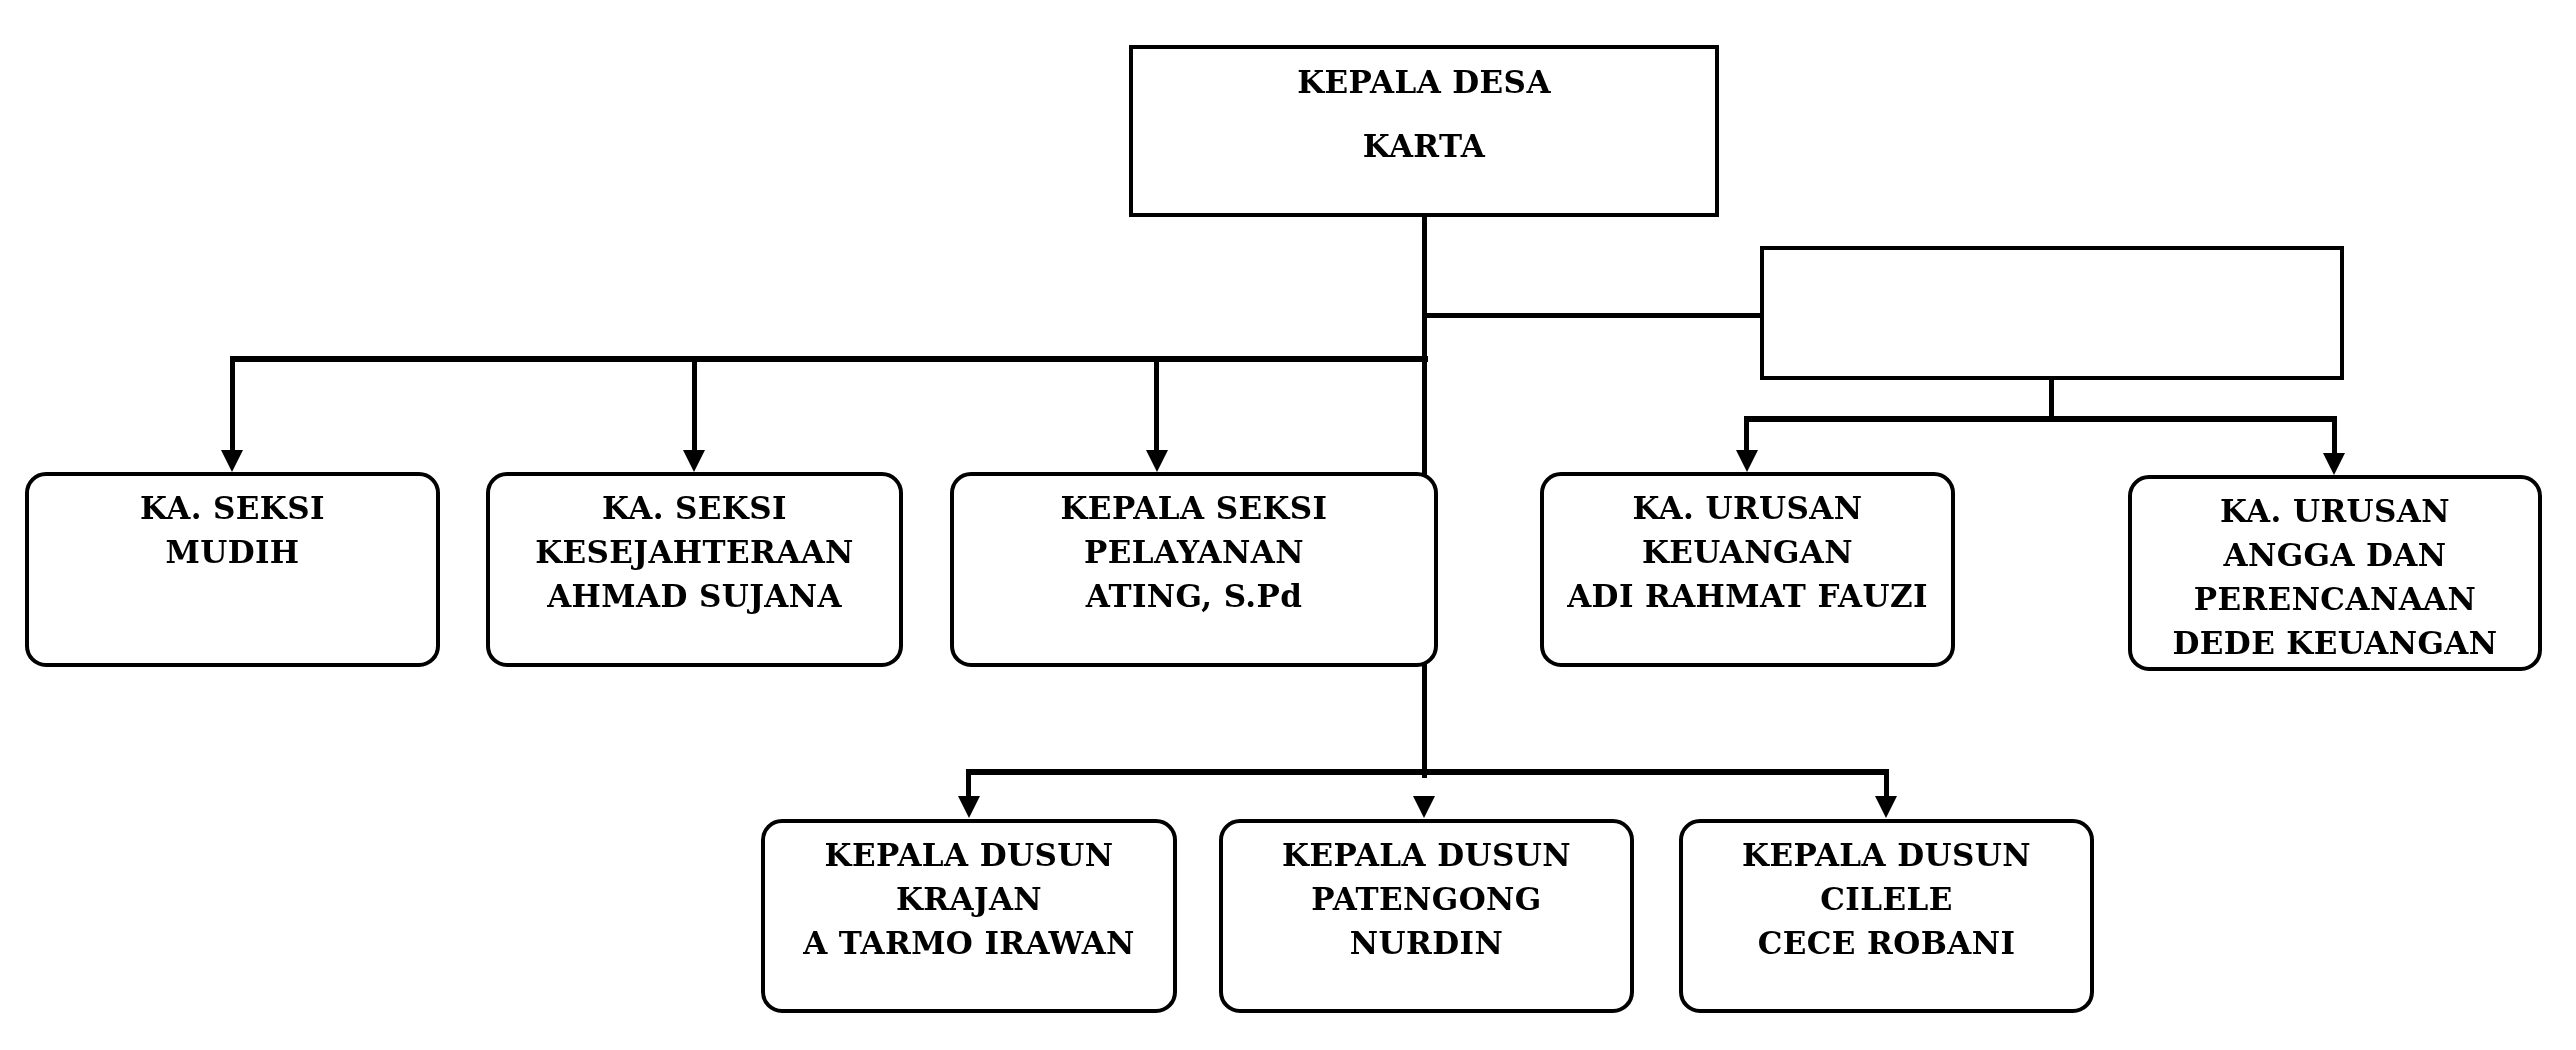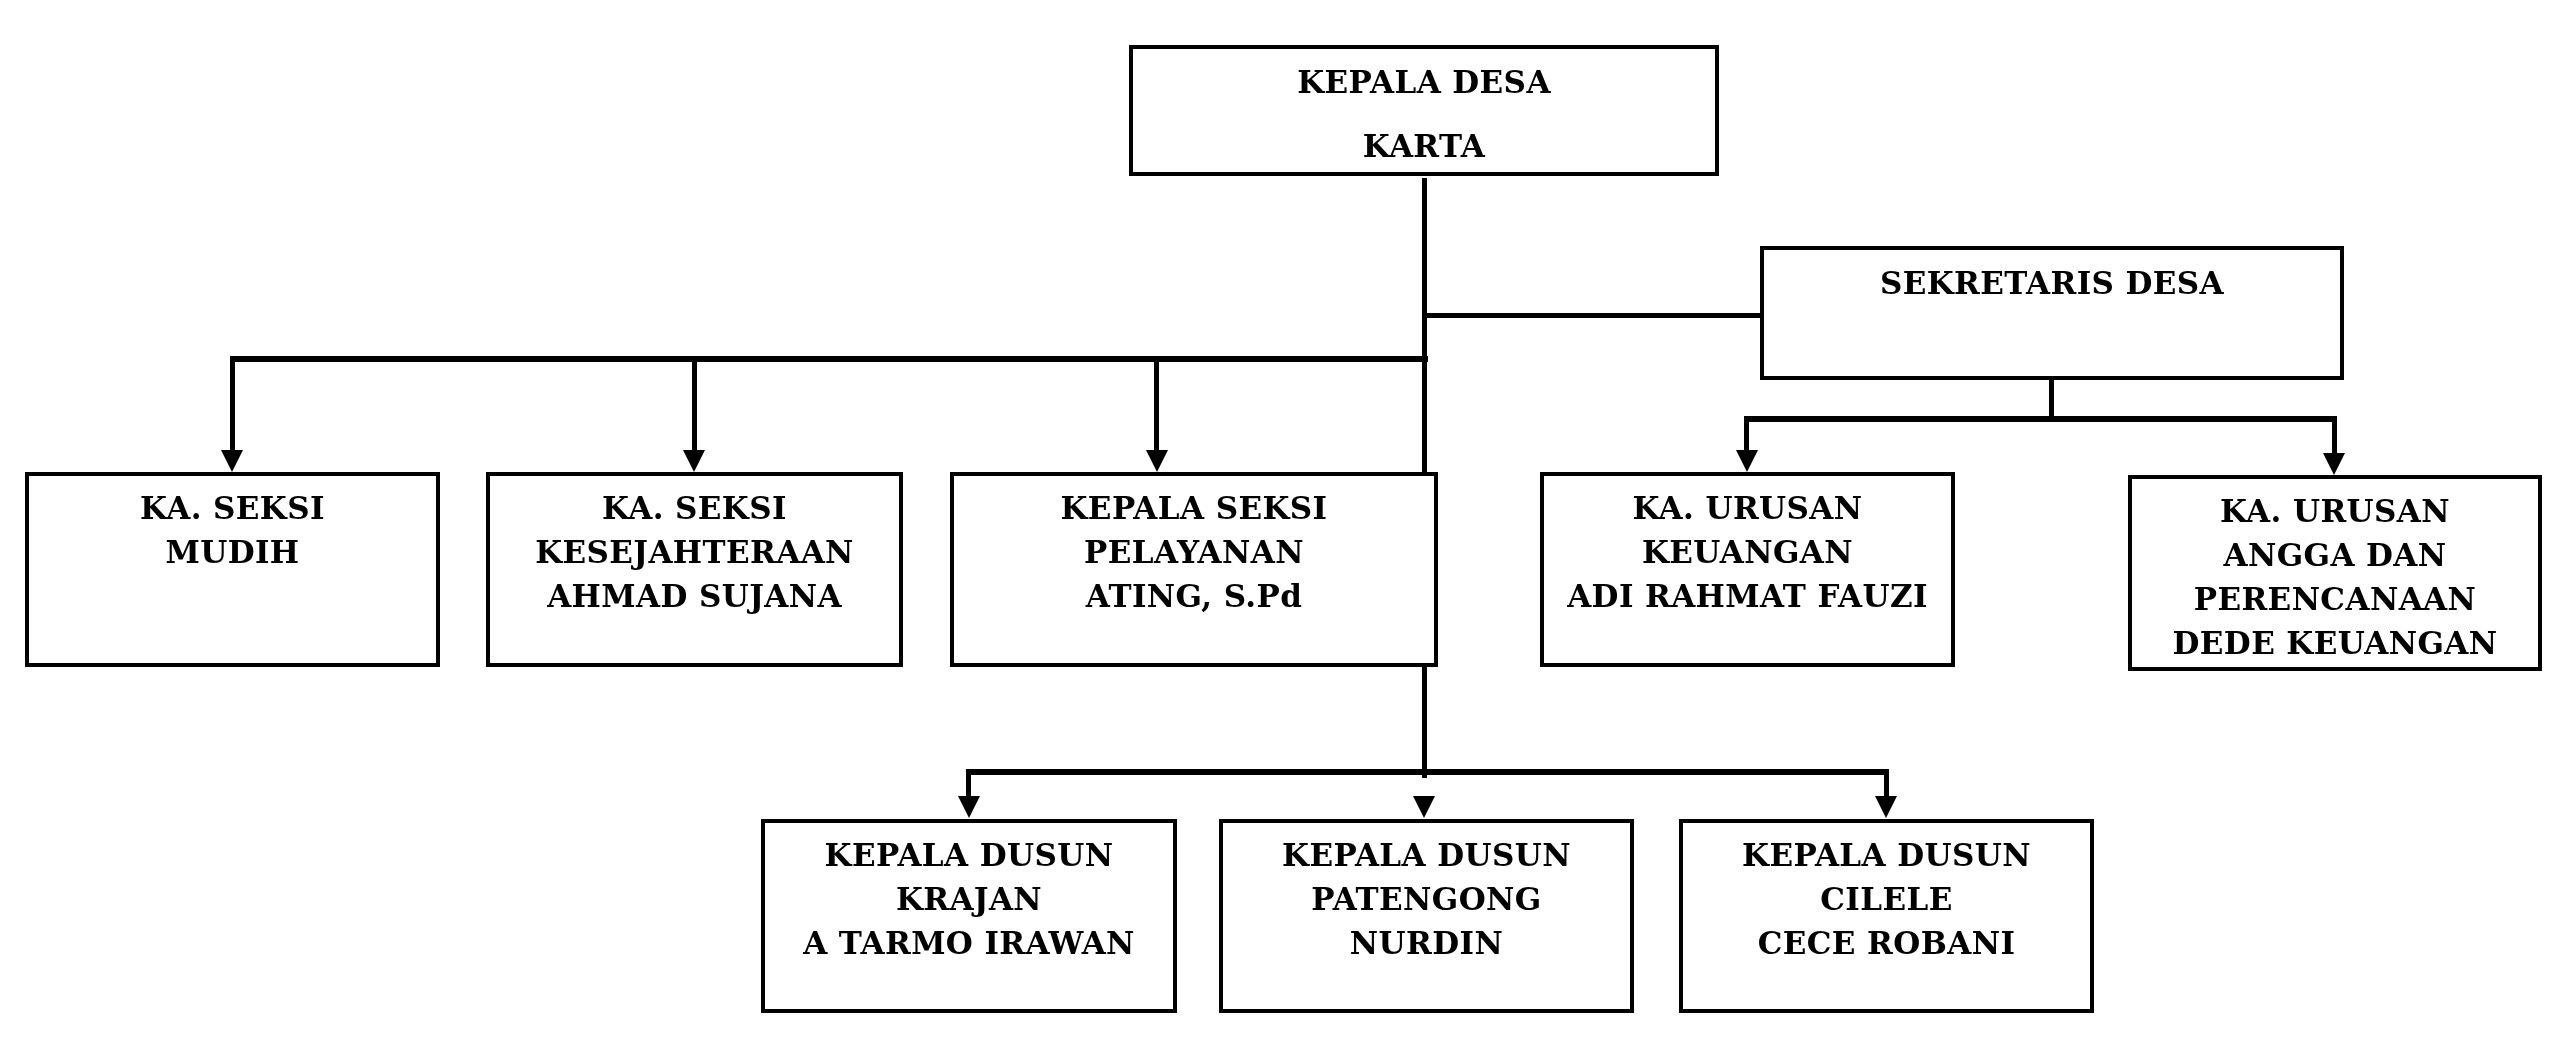--- a/index.html
+++ b/index.html
@@ -25,21 +25,21 @@
     text-align: center;
     font-size: 31px;
     letter-spacing: 0.4px;
   }
   .node .ln {
     line-height: 44px;
     white-space: nowrap;
   }
   .node.two { padding-top: 0.8px; }
   .node.two .ln { line-height: 64px; }
-  .node.three, .node.four { padding-top: 9.6px; }
+  .node.three, .node.four { padding-top: 9.6px; border-radius: 21px; }
   .h {
     position: absolute;
     height: 5.6px;
     background: var(--ink, #000000);
   }
   .v {
     position: absolute;
     width: 4.8px;
     background: var(--ink, #000000);
   }
@@ -76,27 +76,26 @@
 
   <div class="arrow" style="left:221px;  top:450px;"></div>
   <div class="arrow" style="left:683px;  top:450px;"></div>
   <div class="arrow" style="left:1146px; top:450px;"></div>
   <div class="arrow" style="left:1736px; top:450px;"></div>
   <div class="arrow" style="left:2323px; top:453px;"></div>
   <div class="arrow" style="left:958px; top:796px;"></div>
   <div class="arrow" style="left:1413px; top:796px;"></div>
   <div class="arrow" style="left:1875px; top:796px;"></div>
 
-  <div class="node two" style="left:1129px; top:45px; width:590px; height:131px;">
+  <div class="node two" style="left:1129px; top:45px; width:590px; height:172px;">
     <div class="ln">KEPALA DESA</div>
     <div class="ln">KARTA</div>
   </div>
 
   <div class="node two" style="left:1760px; top:246px; width:584px; height:134px;">
-    <div class="ln">SEKRETARIS DESA</div>
   </div>
 
   <div class="node three" style="left:25px; top:472px; width:415px; height:195px;">
     <div class="ln">KA. SEKSI</div>
     <div class="ln">MUDIH</div>
   </div>
 
   <div class="node three" style="left:486px; top:472px; width:417px; height:195px;">
     <div class="ln">KA. SEKSI</div>
     <div class="ln">KESEJAHTERAAN</div>

